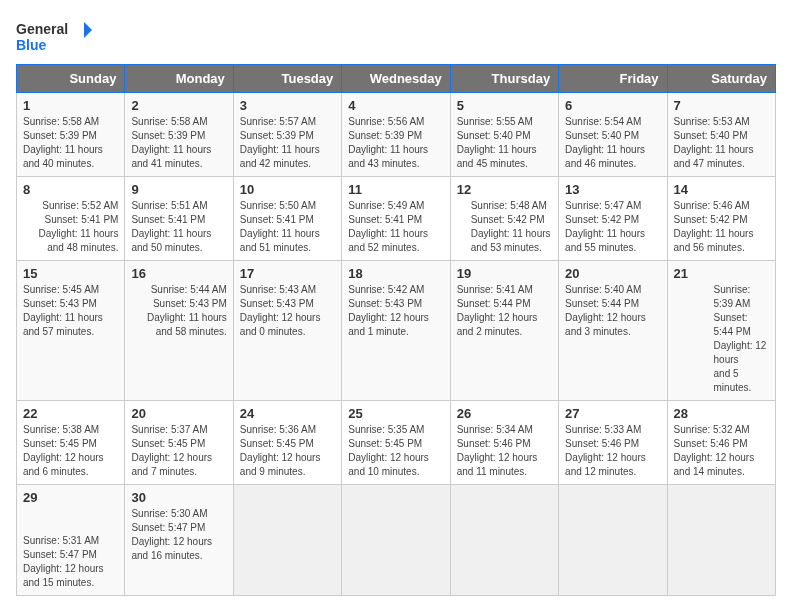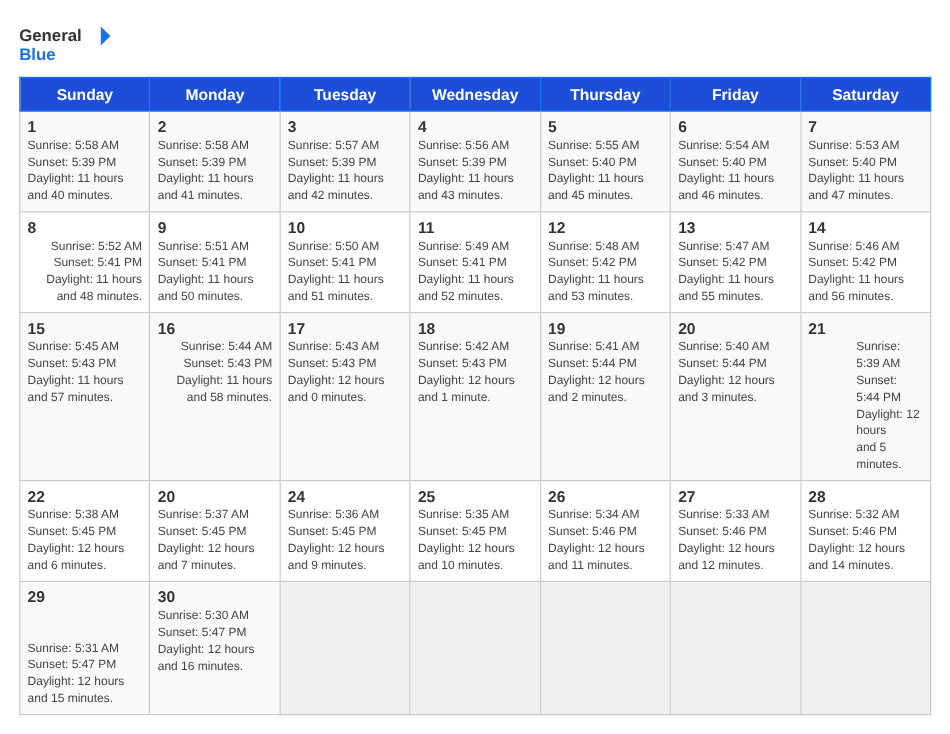--- a/index.html
+++ b/index.html
@@ -32,26 +32,26 @@
     .subtitle {
       font-size: 14px;
       color: #555;
     }
     .calendar {
       width: 100%;
       border-collapse: collapse;
       margin-top: 8px;
     }
     .calendar thead tr th {
-      background: #1d4ed8;
+      background: #737373;
       color: #fff;
       font-size: 13px;
       font-weight: bold;
       padding: 6px 8px;
-      text-align: center;
+      text-align: right;
       border: 1px solid #1a73e8;
     }
     .calendar tbody tr td {
       vertical-align: top;
       border: 1px solid #ccc;
       padding: 5px 6px;
       font-size: 10.5px;
       color: #333;
       width: 14.28%;
       min-height: 80px;
@@ -182,21 +182,21 @@
         </td>
         <td>
           <span class="day-num">11</span>
           <div class="day-info" style="white-space: pre-line;">Sunrise: 5:49 AM
 Sunset: 5:41 PM
 Daylight: 11 hours
 and 52 minutes.</div>
         </td>
         <td>
           <span class="day-num">12</span>
-          <div class="day-info" style="white-space: pre-line;">Sunrise: 5:48 AM
+          <div class="day-info" style="white-space: pre-line; margin-left: 14px;">Sunrise: 5:48 AM
 Sunset: 5:42 PM
 Daylight: 11 hours
 and 53 minutes.</div>
         </td>
         <td>
           <span class="day-num">13</span>
           <div class="day-info" style="white-space: pre-line;">Sunrise: 5:47 AM
 Sunset: 5:42 PM
 Daylight: 11 hours
 and 55 minutes.</div>

